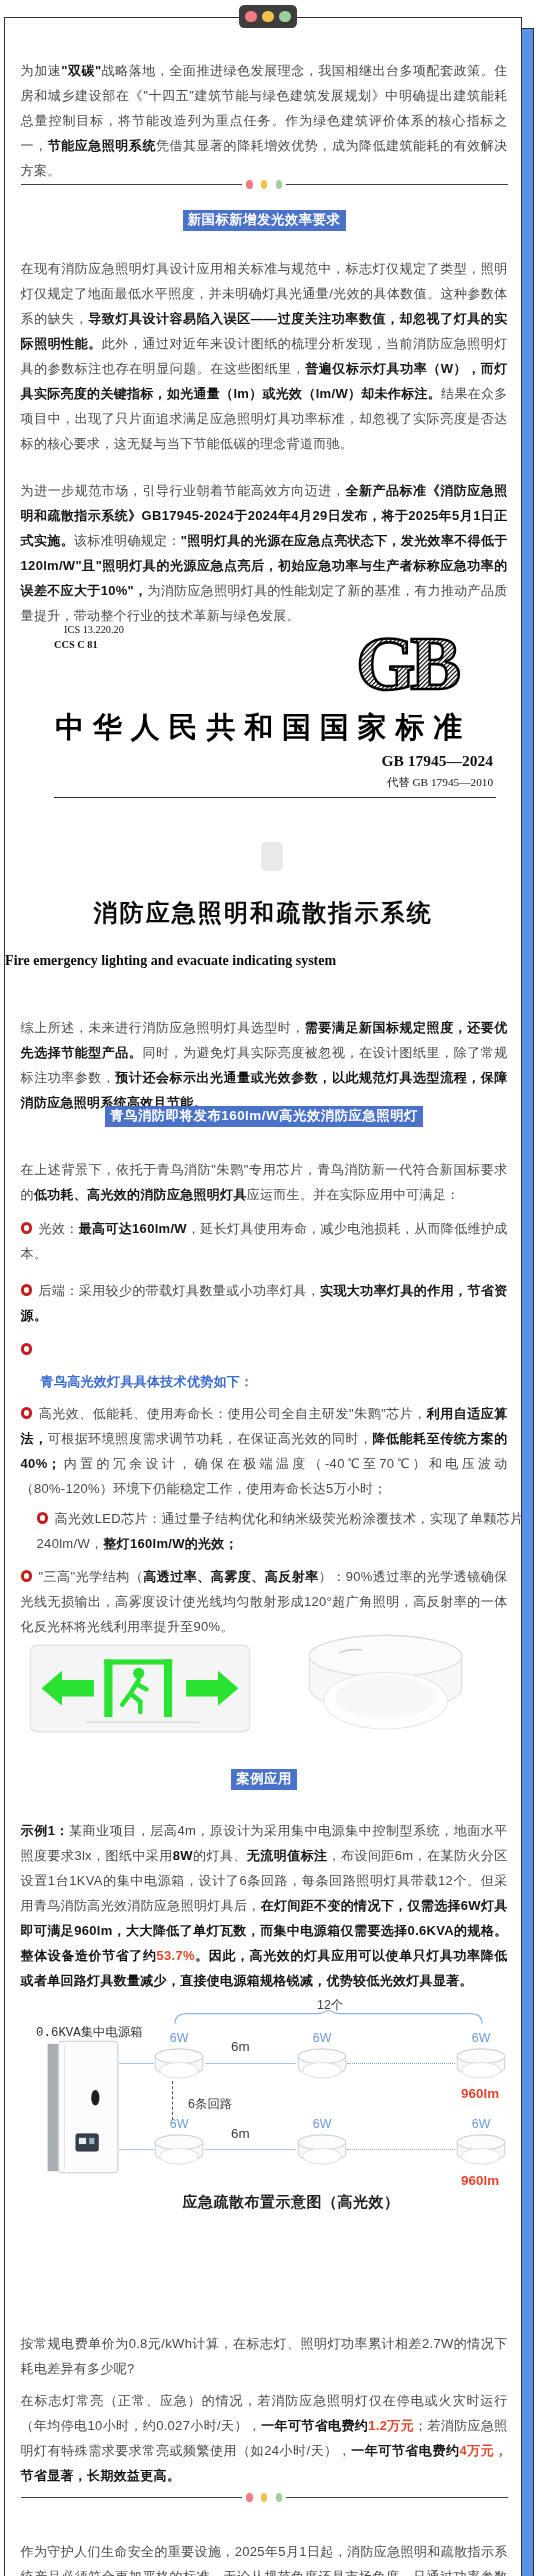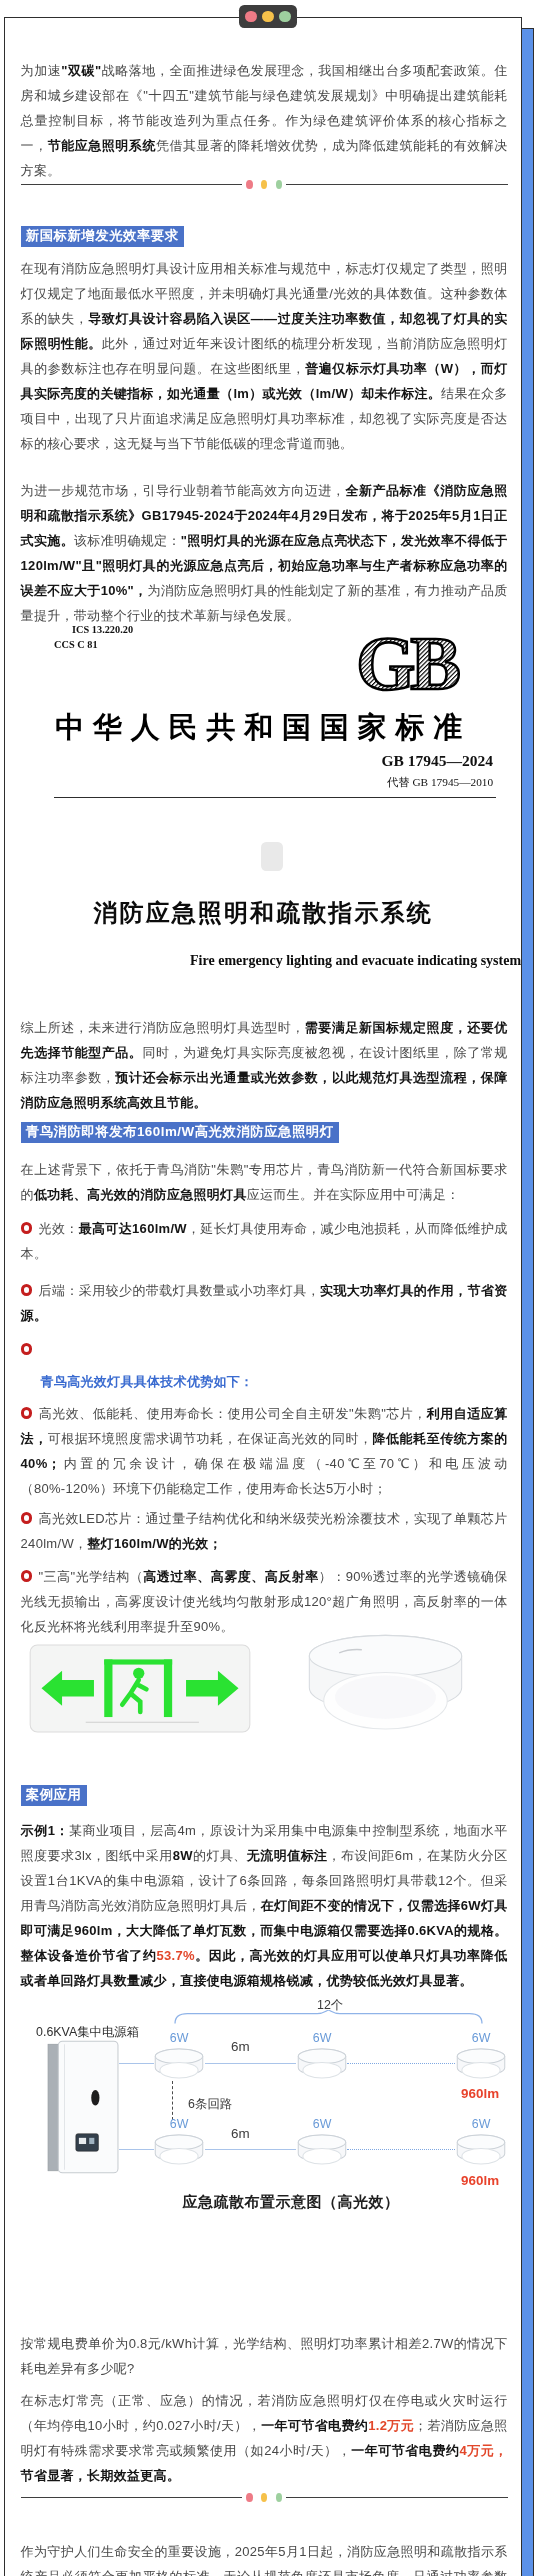--- a/index.html
+++ b/index.html
@@ -12,40 +12,40 @@
   .tl{position:absolute;left:239px;top:5.2px;width:58px;height:23px;background:#3d3d3d;
       border-radius:5.2px;display:flex;align-items:center;justify-content:center;gap:5.7px;z-index:6;}
   .tl i{width:11.3px;height:11.3px;border-radius:50%;display:block;}
   .sec{position:absolute;left:15.5px;width:487px;}
   .p{font-size:13px;line-height:25px;color:#484848;text-align:justify;letter-spacing:0.3px;}
   .p .b{font-weight:bold;color:#151515;}
   .divider{display:flex;align-items:center;height:12.4px;}
   .divider .ln{flex:1;border-top:1px solid #3f3f3f;}
   .divider i{width:6.7px;height:9.3px;border-radius:50%;margin:0 4.1px;display:block;}
   .dot-r{background:#ee7b86;} .dot-y{background:#f6c14a;} .dot-g{background:#9ed09f;}
-  .badge-wrap{margin-top:16px;}
+  .badge-wrap{text-align:center;}
   .badge{display:inline-block;background:#4a72c8;color:#ffffff;font-weight:bold;
          font-size:13.4px;line-height:18.5px;padding:1px 5.2px;letter-spacing:0.5px;}
   .ring{display:inline-block;width:5.7px;height:5.7px;border:3.1px solid #c41e1e;
         border-radius:50%;margin-right:6.2px;vertical-align:-1px;}
   .blue-lead{color:#3a6bd0;font-weight:bold;}
   .serif{font-family:"Liberation Serif","DejaVu Serif",serif;}
   .gb{position:absolute;left:0;top:603px;width:516px;height:196px;}
-  .gb .ics{position:absolute;left:67px;top:3.1px;font-size:10.3px;font-weight:bold;color:#111;}
+  .gb .ics{position:absolute;left:59px;top:3.1px;font-size:10.3px;font-weight:normal;color:#111;}
   .gb .ccs{position:absolute;left:49px;top:17.5px;font-size:10.3px;font-weight:bold;color:#111;}
   .gb .logo{position:absolute;left:347px;top:5.2px;}
   .gb .nation{position:absolute;left:0;top:87px;width:100%;text-align:center;font-size:29px;
               font-weight:bold;color:#000;letter-spacing:8.8px;white-space:nowrap;}
   .gb .code{position:absolute;right:28px;top:131px;font-size:15.5px;font-weight:bold;color:#111;}
   .gb .rep{position:absolute;right:28px;top:154px;font-size:11.3px;color:#111;}
   .gb .rule{position:absolute;left:49px;right:25px;top:176px;border-top:1px solid #2d2d2d;}
   .blob{position:absolute;left:256px;top:824px;width:21.6px;height:29px;background:#e9e9e9;border-radius:5.2px;}
   .doc-title{position:absolute;left:0;top:879px;width:516px;text-align:center;font-size:24px;
              font-weight:bold;color:#0c0c0c;letter-spacing:2.1px;}
-  .doc-sub{position:absolute;left:0;top:935px;width:516px;text-align:right;font-size:14px;
+  .doc-sub{position:absolute;left:0;top:935px;width:516px;text-align:left;font-size:14px;
            font-weight:bold;color:#0c0c0c;}
   .img-abs{position:absolute;}
   .diag{position:absolute;left:0;top:1981px;width:516px;height:227px;font-size:12.4px;color:#3c3c3c;}
   .diag .lbl{position:absolute;white-space:nowrap;}
   .diag .pw{color:#6a9bd8;font-weight:normal;text-align:center;width:52px;}
   .diag .lm{color:#e8432c;font-weight:bold;font-size:13.4px;}
   .diag .hline{position:absolute;height:0;border-top:1.5px solid #a9c4ea;}
   .diag .hdot{position:absolute;height:0;border-top:1.5px dotted #7fa8e2;}
   .diag .vdash{position:absolute;width:0;border-left:1.5px dashed #4a4a4a;}
   .diag .cap{position:absolute;left:0;top:194px;width:100%;text-align:center;font-size:15px;
@@ -114,21 +114,21 @@
   </p>
   <p class="sec p" style="top:1306px;">
     <span class="ring"></span>
   </p>
 
   <p class="sec p blue-lead" style="top:1338px;margin-left:20px;">青鸟高光效灯具具体技术优势如下：</p>
 
   <p class="sec p" style="top:1370px;">
     <span class="ring"></span><span><span>高光效、低能耗、使用寿命长：使用公司全自主研发"朱鹮"芯片，</span><span class="b">利用自适应算法，</span><span>可根据环境照度需求调节功耗，在保证高光效的同时，</span><span class="b">降低能耗至传统方案的40%；</span><span>内置的冗余设计，确保在极端温度（-40℃至70℃）和电压波动（80%-120%）环境下仍能稳定工作，使用寿命长达5万小时；</span></span>
   </p>
-  <p class="sec p" style="top:1475px;">
+  <p class="sec p" style="top:1475px;margin-left:16px;">
     <span class="ring"></span><span><span>高光效LED芯片：通过量子结构优化和纳米级荧光粉涂覆技术，实现了单颗芯片240lm/W，</span><span class="b">整灯160lm/W的光效；</span></span>
   </p>
   <p class="sec p" style="top:1533px;">
     <span class="ring"></span><span><span>"三高"光学结构（</span><span class="b">高透过率、高雾度、高反射率</span><span>）：90%透过率的光学透镜确保光线无损输出，高雾度设计使光线均匀散射形成120°超广角照明，高反射率的一体化反光杯将光线利用率提升至90%。</span></span>
   </p>
 
   <svg class="img-abs" style="left:24px;top:1626px;" width="222" height="89" viewBox="0 0 431 173">
     <rect x="2" y="2" width="427" height="169" rx="14" fill="#f4f5f4" stroke="#dcdcdc" stroke-width="2"></rect>
     <g fill="#2ae232">
       <polygon points="24,86 64,52 64,70 126,70 126,102 64,102 64,120"></polygon>
@@ -158,21 +158,21 @@
     <span class="badge">案例应用</span>
   </div>
 
   <p class="sec p" style="top:1787px;"><span class="b">示例1：</span><span>某商业项目，层高4m，原设计为采用集中电源集中控制型系统，地面水平照度要求3lx，图纸中采用</span><span class="b">8W</span><span>的灯具、</span><span class="b">无流明值标注</span><span>，布设间距6m，在某防火分区设置1台1KVA的集中电源箱，设计了6条回路，每条回路照明灯具带载12个。但采用青鸟消防高光效消防应急照明灯具后，</span><span class="b">在灯间距不变的情况下，仅需选择6W灯具即可满足960lm，大大降低了单灯瓦数，而集中电源箱仅需要选择0.6KVA的规格。整体设备造价节省了约</span><span class="b" style="color: rgb(226, 71, 42);">53.7%</span><span class="b">。因此，高光效的灯具应用可以使单只灯具功率降低或者单回路灯具数量减少，直接使电源箱规格锐减，优势较低光效灯具显著。</span></p>
 
   <div class="diag">
     <span class="lbl" style="left:289px;top:-2.1px;width:72px;text-align:center;">12个</span>
     <svg style="position:absolute;left:169px;top:11.3px;" width="309" height="13.4" viewBox="0 0 600 26">
       <path d="M2,26 C2,12 10,7 26,7 L278,7 C290,7 295,2 300,0 C305,2 310,7 322,7 L574,7 C590,7 598,12 598,26" fill="none" stroke="#8fb3e8" stroke-width="2.5"></path>
     </svg>
-    <span class="lbl" style="left:31px;top:25px;color:#2f2f2f;">0.6KVA集中电源箱</span>
+    <span class="lbl" style="left:31px;top:25px;color:#2f2f2f;font-family:Liberation Mono, monospace;">0.6KVA集中电源箱</span>
 
     <svg style="position:absolute;left:41px;top:41px;" width="73" height="134" viewBox="0 0 142 260">
       <rect x="4" y="8" width="24" height="246" fill="#aab0b6" stroke="#9aa0a5" stroke-width="1.5"></rect>
       <rect x="24" y="2" width="116" height="256" rx="8" fill="#fafbfc" stroke="#c6cbd0" stroke-width="2"></rect>
       <line x1="36" y1="8" x2="36" y2="252" stroke="#e2e5e8" stroke-width="2"></line>
       <ellipse cx="96" cy="112" rx="8" ry="15" fill="#1e1e1e"></ellipse>
       <rect x="58" y="182" width="44" height="34" rx="4" fill="#34404c" stroke="#222"></rect>
       <rect x="64" y="190" width="14" height="12" fill="#e8ecef"></rect>
       <rect x="84" y="190" width="10" height="12" fill="#9fb2c0"></rect>
     </svg>
@@ -222,21 +222,21 @@
         <use href="#mini-lamp"></use>
       </svg>
     <svg style="position:absolute;left:450px;top:134px;" width="52" height="32" viewBox="0 0 100 62">
         <use href="#mini-lamp"></use>
       </svg>
     <span class="lbl lm" style="left:456px;top:174px;">960lm</span>
 
     <div class="cap">应急疏散布置示意图（高光效）</div>
   </div>
 
-  <p class="sec p" style="top:2300px;"><span>按常规电费单价为0.8元/kWh计算，光学结构、照明灯功率累计相差2.7W的情况下耗电差异有多少呢?</span></p>
+  <p class="sec p" style="top:2300px;"><span>按常规电费单价为0.8元/kWh计算，在标志灯、照明灯功率累计相差2.7W的情况下耗电差异有多少呢?</span></p>
   <p class="sec p" style="top:2357px;"><span>在标志灯常亮（正常、应急）的情况，若消防应急照明灯仅在停电或火灾时运行（年均停电10小时，约0.027小时/天），</span><span class="b">一年可节省电费约</span><span class="b" style="color: rgb(226, 71, 42);">1.2万元</span><span>；若消防应急照明灯有特殊需求要求常亮或频繁使用（如24小时/天），</span><span class="b">一年可节省电费约</span><span class="b" style="color: rgb(226, 71, 42);">4万元，</span><span class="b">节省显著，长期效益更高。</span></p>
 
   <div class="sec divider" style="top:2473px;">
     <span class="ln"></span>
     <i class="dot-r"></i>
     <i class="dot-y"></i>
     <i class="dot-g"></i>
     <span class="ln"></span>
   </div>
 

